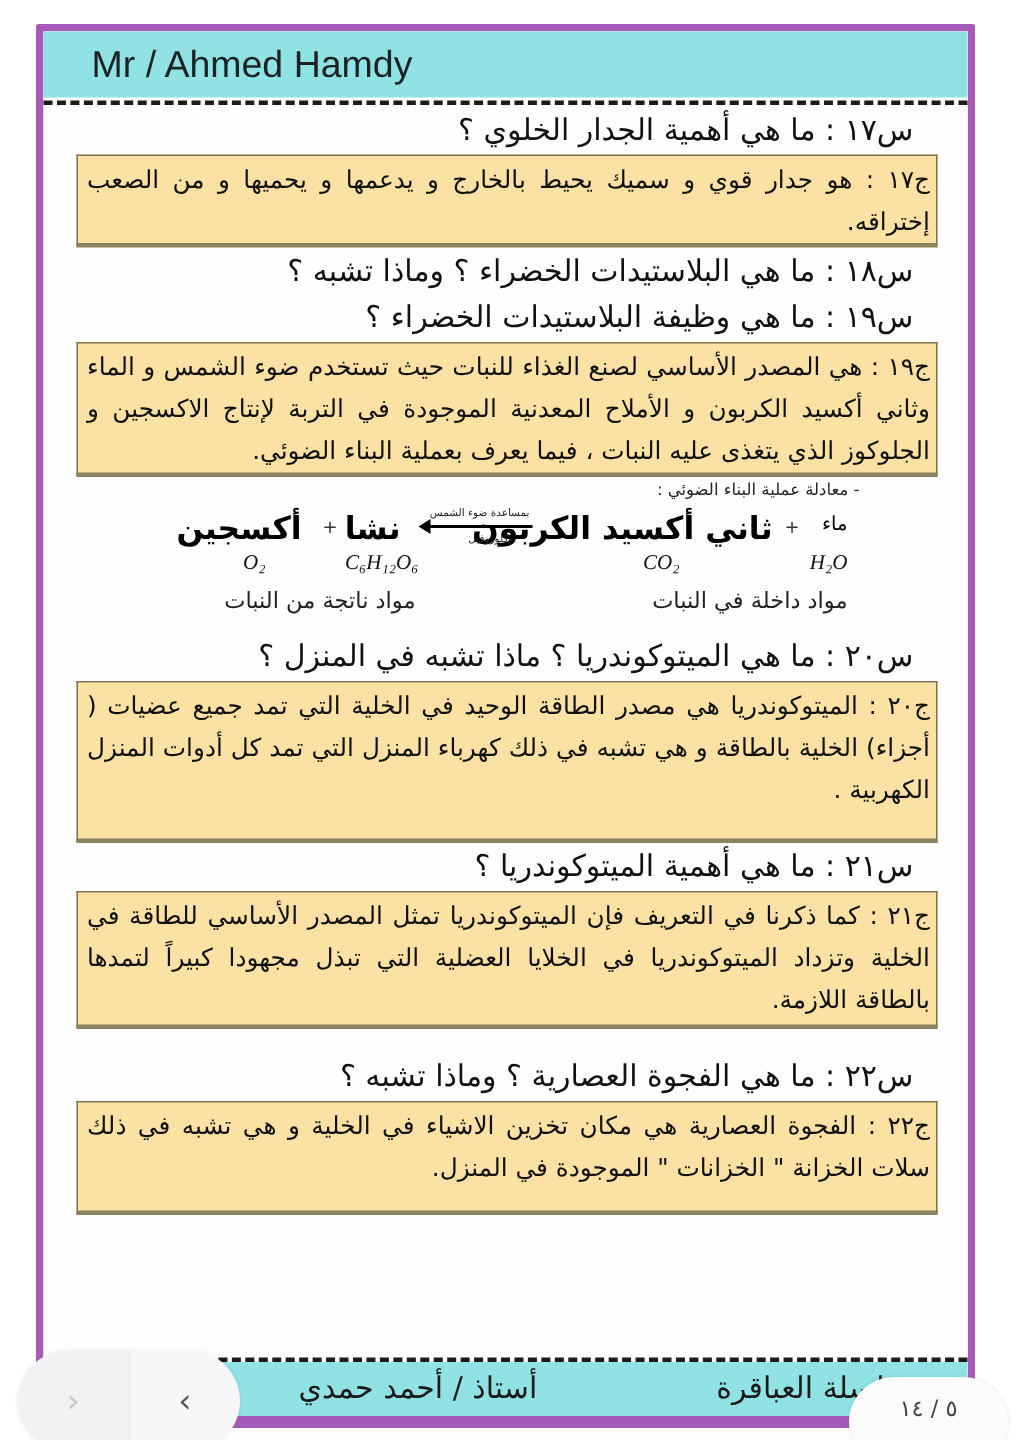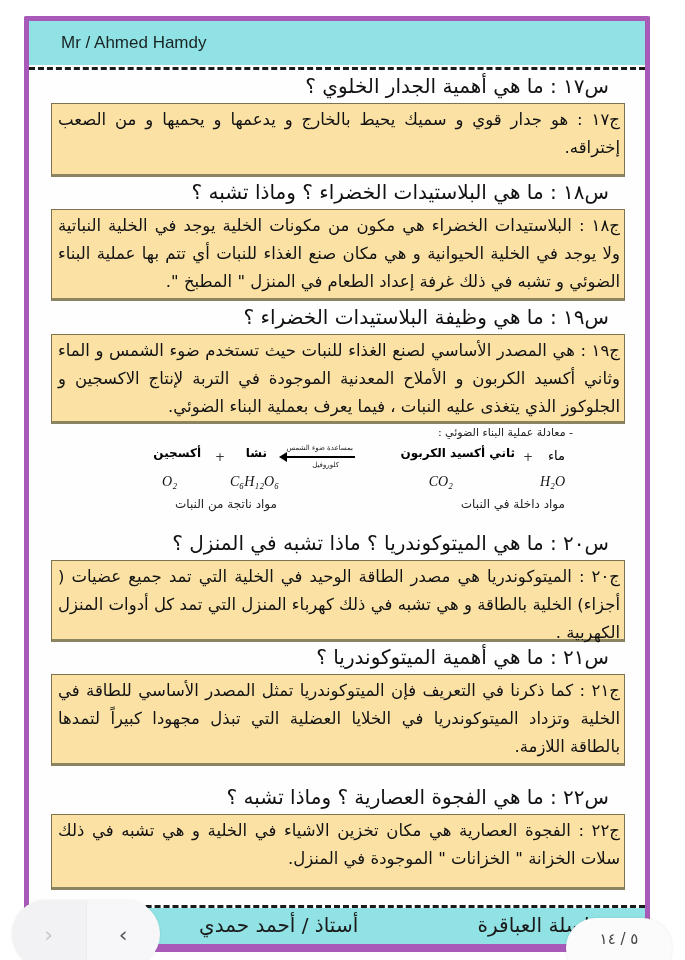--- a/index.html
+++ b/index.html
@@ -9,42 +9,42 @@
   }
   .page-frame {
     position:absolute; left:24px; top:16px; width:626px; height:940px;
     border:5px solid #a85ab8; border-bottom:none; box-sizing:border-box;
     background:#fefefe; border-radius:2px;
   }
   .header-band {
     position:absolute; left:0; top:0; right:0; height:44px;
     background:#90e2e4; display:flex; justify-content:space-between; align-items:center;
     padding:0 32px 0 32px; box-sizing:border-box;
-    font-family:"Liberation Sans", sans-serif; font-size:17px; color:#1a2323;
+    font-family:"Liberation Sans", sans-serif; font-size:25px; color:#1a2323;
   }
   .dash-line {
     position:absolute; left:0; right:0; height:0; border-top:3px dashed #1b1b1b;
   }
   .content { position:absolute; left:0; right:0; top:52px; direction:rtl; }
   .q {
     font-size:20px; color:#111; text-align:right; padding-right:36px;
     line-height:26px; height:28px; white-space:nowrap;
   }
   .ans {
     margin:2px 20px 0 22px; background:#fbe2a4; border:1.5px solid #7d7350;
     border-bottom:3px solid #8b8460; padding:2px 4px 4px 6px; box-sizing:border-box;
     font-size:16.5px; line-height:28px; color:#111; text-align:justify;
   }
   .eq-block { position:relative; height:106px; direction:rtl; }
   .eq-title { position:absolute; right:72px; top:2px; font-size:11px; color:#222; }
   .eq-row { position:absolute; top:22px; left:0; right:0; height:28px; }
-  .eq-term { position:absolute; font-weight:bold; font-size:12px; color:#000; white-space:nowrap; }
+  .eq-term { position:absolute; font-weight:bold; font-size:21px; color:#000; white-space:nowrap; }
   .eq-plus { position:absolute; font-size:12px; color:#333; }
   .eq-formula { position:absolute; font-family:"Liberation Serif", serif; font-style:italic; font-size:14px; color:#111; }
-  .eq-label { position:absolute; font-size:12px; color:#222; white-space:nowrap; }
+  .eq-label { position:absolute; font-size:15px; color:#222; white-space:nowrap; }
   .arrow {
     position:absolute; height:2px; background:#000;
   }
   .arrow::before {
     content:""; position:absolute; left:-6px; top:-4px; border-right:8px solid #000;
     border-top:5px solid transparent; border-bottom:5px solid transparent;
   }
   .arrow-top, .arrow-bottom { position:absolute; font-size:7px; color:#222; white-space:nowrap; }
   .footer-band {
     position:absolute; left:0; right:0; top:887px; height:36px; background:#90e2e4;
@@ -71,24 +71,23 @@
 
 <div class="page-frame">
   <div class="header-band">
     <span>Mr / Ahmed Hamdy</span>
   </div>
   <div class="dash-line" style="top:46px;"></div>
 
   <div class="content">
 
     <div class="q">س١٧ : ما هي أهمية الجدار الخلوي ؟</div>
-    <div class="ans" style="height:74px;">ج١٧ : هو جدار قوي و سميك يحيط بالخارج و يدعمها و يحميها و من الصعب إختراقه.</div>
+    <div class="ans" style="height:62px;">ج١٧ : هو جدار قوي و سميك يحيط بالخارج و يدعمها و يحميها و من الصعب إختراقه.</div>
 
     <div class="q" style="margin-top:2px;">س١٨ : ما هي البلاستيدات الخضراء ؟ وماذا تشبه ؟</div>
-    <div class="ans" style="height:92px;">ج١٨ : البلاستيدات الخضراء هي مكون من مكونات الخلية يوجد في الخلية النباتية ولا يوجد في الخلية الحيوانية و هي مكان صنع الغذاء للنبات أي تتم بها عملية البناء الضوئي و تشبه في ذلك غرفة إعداد الطعام في المنزل " المطبخ ".</div>
 
     <div class="q" style="margin-top:3px;">س١٩ : ما هي وظيفة البلاستيدات الخضراء ؟</div>
     <div class="ans" style="height:90px;">ج١٩ : هي المصدر الأساسي لصنع الغذاء للنبات حيث تستخدم ضوء الشمس و الماء وثاني أكسيد الكربون و الأملاح المعدنية الموجودة في التربة لإنتاج الاكسجين و الجلوكوز الذي يتغذى عليه النبات ، فيما يعرف بعملية البناء الضوئي.</div>
 
     <div class="eq-block">
       <div class="eq-title">- معادلة عملية البناء الضوئي :</div>
       <div class="eq-row">
         <span class="eq-term" style="right:80px;top:2px;font-weight:normal;font-size:13px;">ماء</span>
         <span class="eq-plus" style="right:112px;top:4px;">+</span>
         <span class="eq-term" style="right:130px;top:0;">ثاني أكسيد الكربون</span>
@@ -101,21 +100,21 @@
       </div>
       <span class="eq-formula" style="right:80px;top:50px;">H₂O</span>
       <span class="eq-formula" style="right:192px;top:50px;">CO₂</span>
       <span class="eq-formula" style="right:366px;top:50px;">C₆H₁₂O₆</span>
       <span class="eq-formula" style="right:468px;top:50px;">O₂</span>
       <span class="eq-label" style="right:80px;top:73px;">مواد داخلة في النبات</span>
       <span class="eq-label" style="right:368px;top:73px;">مواد ناتجة من النبات</span>
     </div>
 
     <div class="q">س٢٠ : ما هي الميتوكوندريا ؟ ماذا تشبه في المنزل ؟</div>
-    <div class="ans" style="height:82px;">ج٢٠ : الميتوكوندريا هي مصدر الطاقة الوحيد في الخلية التي تمد جميع عضيات ( أجزاء) الخلية بالطاقة و هي تشبه في ذلك كهرباء المنزل التي تمد كل أدوات المنزل الكهربية .</div>
+    <div class="ans" style="height:108px;">ج٢٠ : الميتوكوندريا هي مصدر الطاقة الوحيد في الخلية التي تمد جميع عضيات ( أجزاء) الخلية بالطاقة و هي تشبه في ذلك كهرباء المنزل التي تمد كل أدوات المنزل الكهربية .</div>
 
     <div class="q" style="margin-top:2px;">س٢١ : ما هي أهمية الميتوكوندريا ؟</div>
     <div class="ans" style="height:92px;">ج٢١ : كما ذكرنا في التعريف فإن الميتوكوندريا تمثل المصدر الأساسي للطاقة في الخلية وتزداد الميتوكوندريا في الخلايا العضلية التي تبذل مجهودا كبيراً لتمدها بالطاقة اللازمة.</div>
 
     <div class="q" style="margin-top:18px;">س٢٢ : ما هي الفجوة العصارية ؟ وماذا تشبه ؟</div>
     <div class="ans" style="height:76px;">ج٢٢ : الفجوة العصارية هي مكان تخزين الاشياء في الخلية و هي تشبه في ذلك سلات الخزانة " الخزانات " الموجودة في المنزل.</div>
   </div>
 
   <div class="dash-line" style="top:884px;"></div>
   <div class="footer-band">

